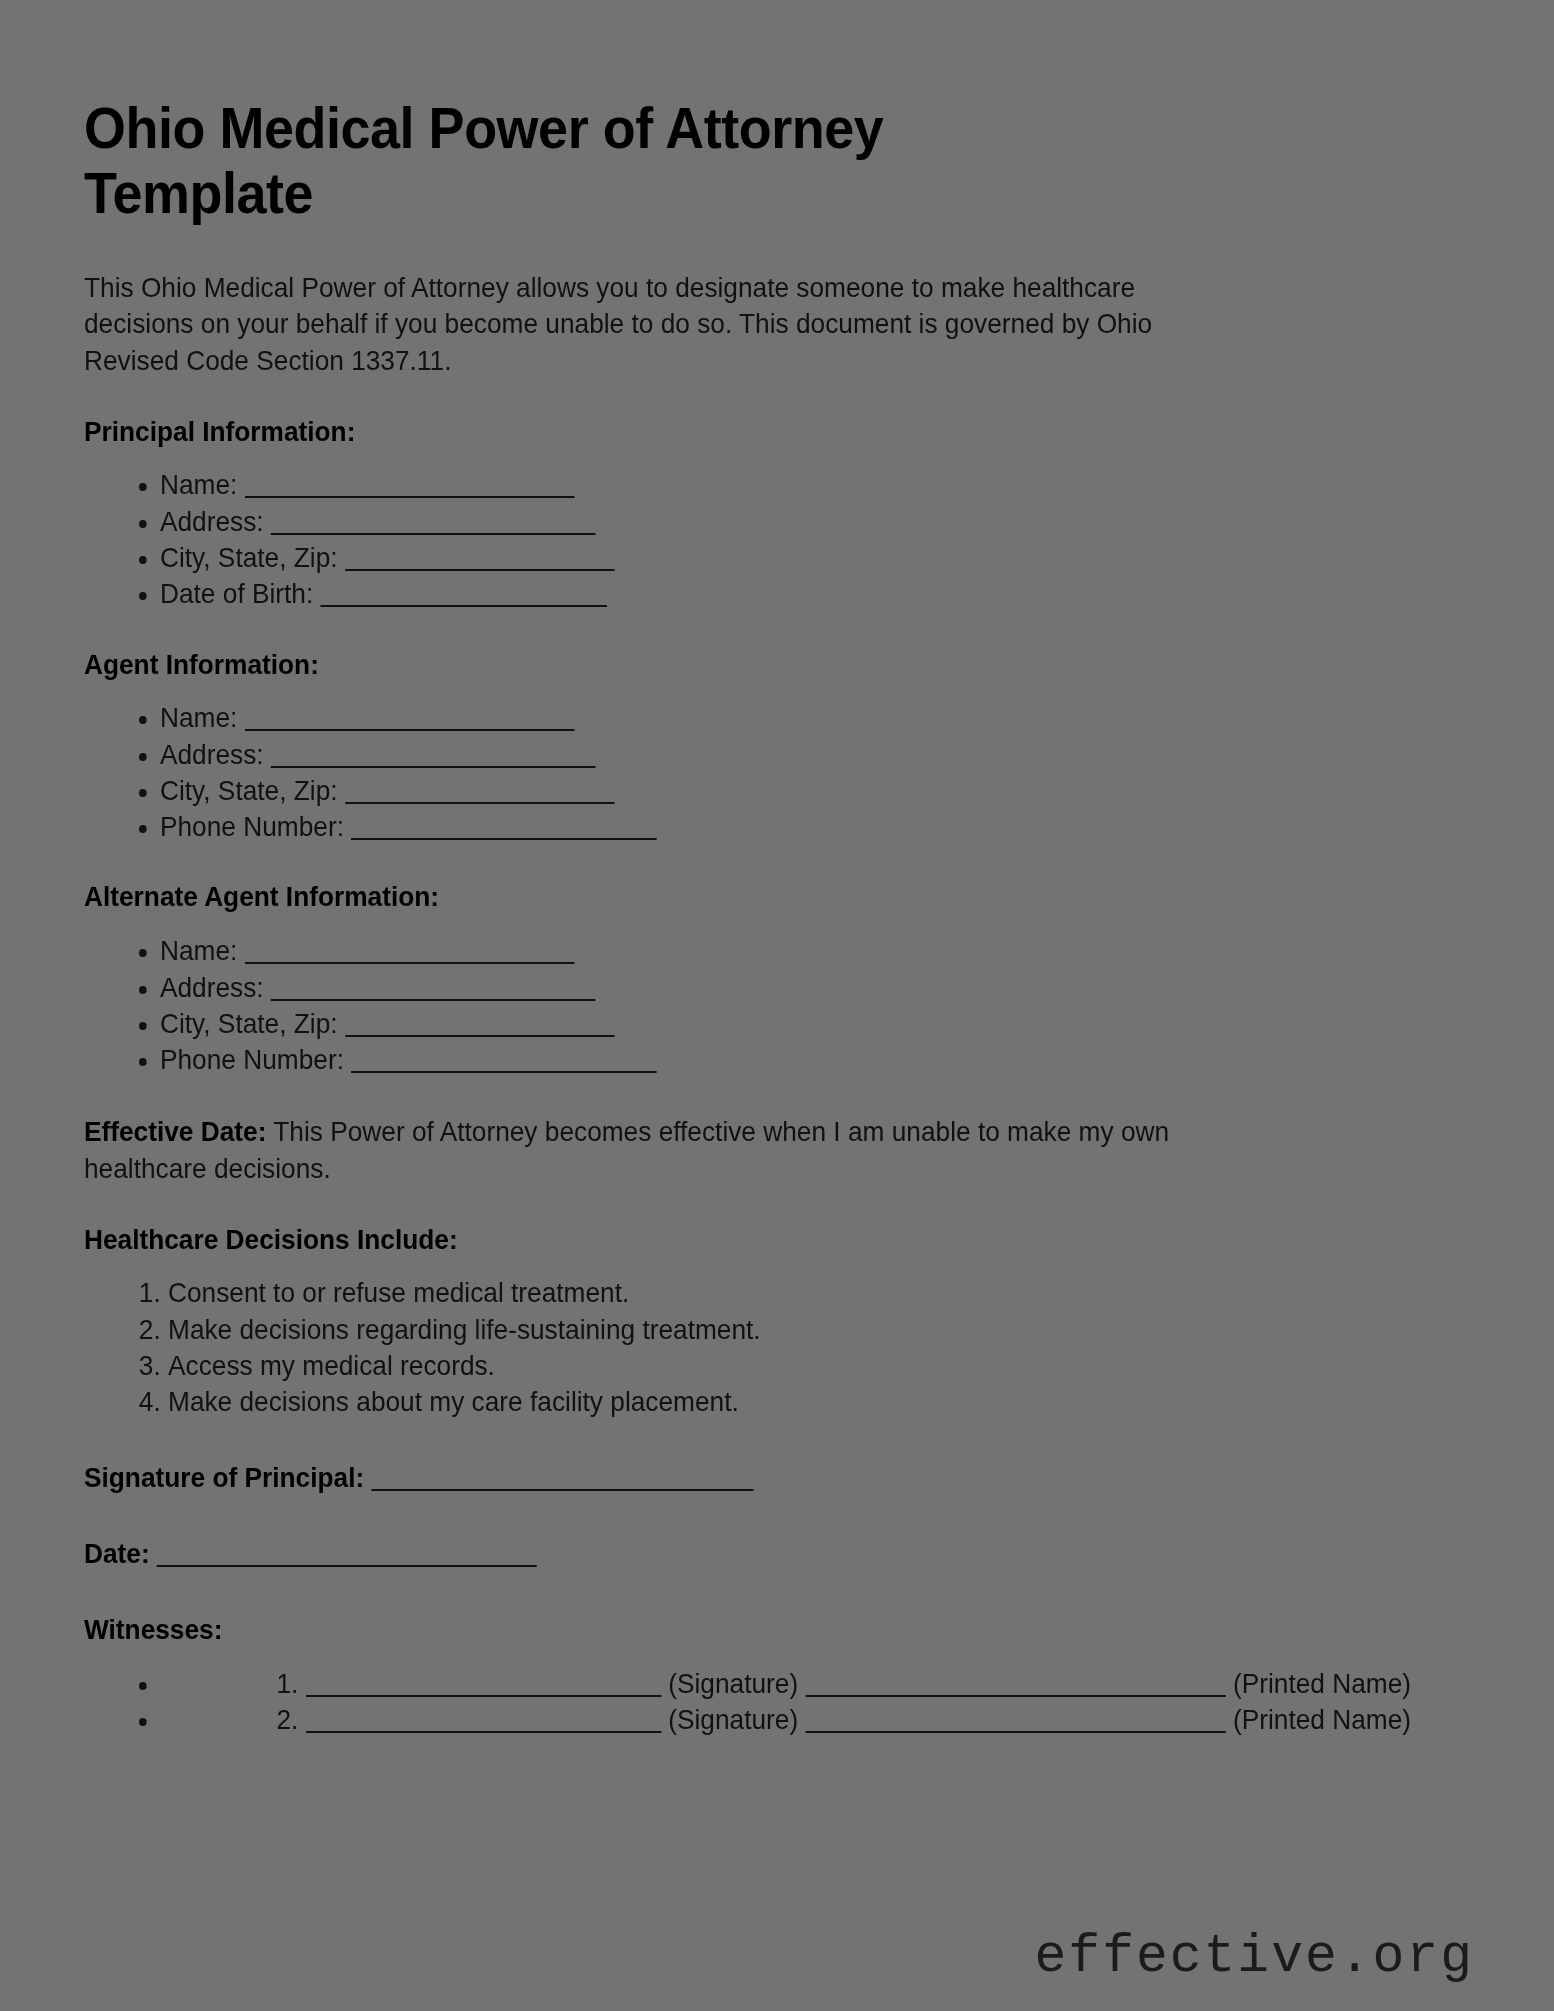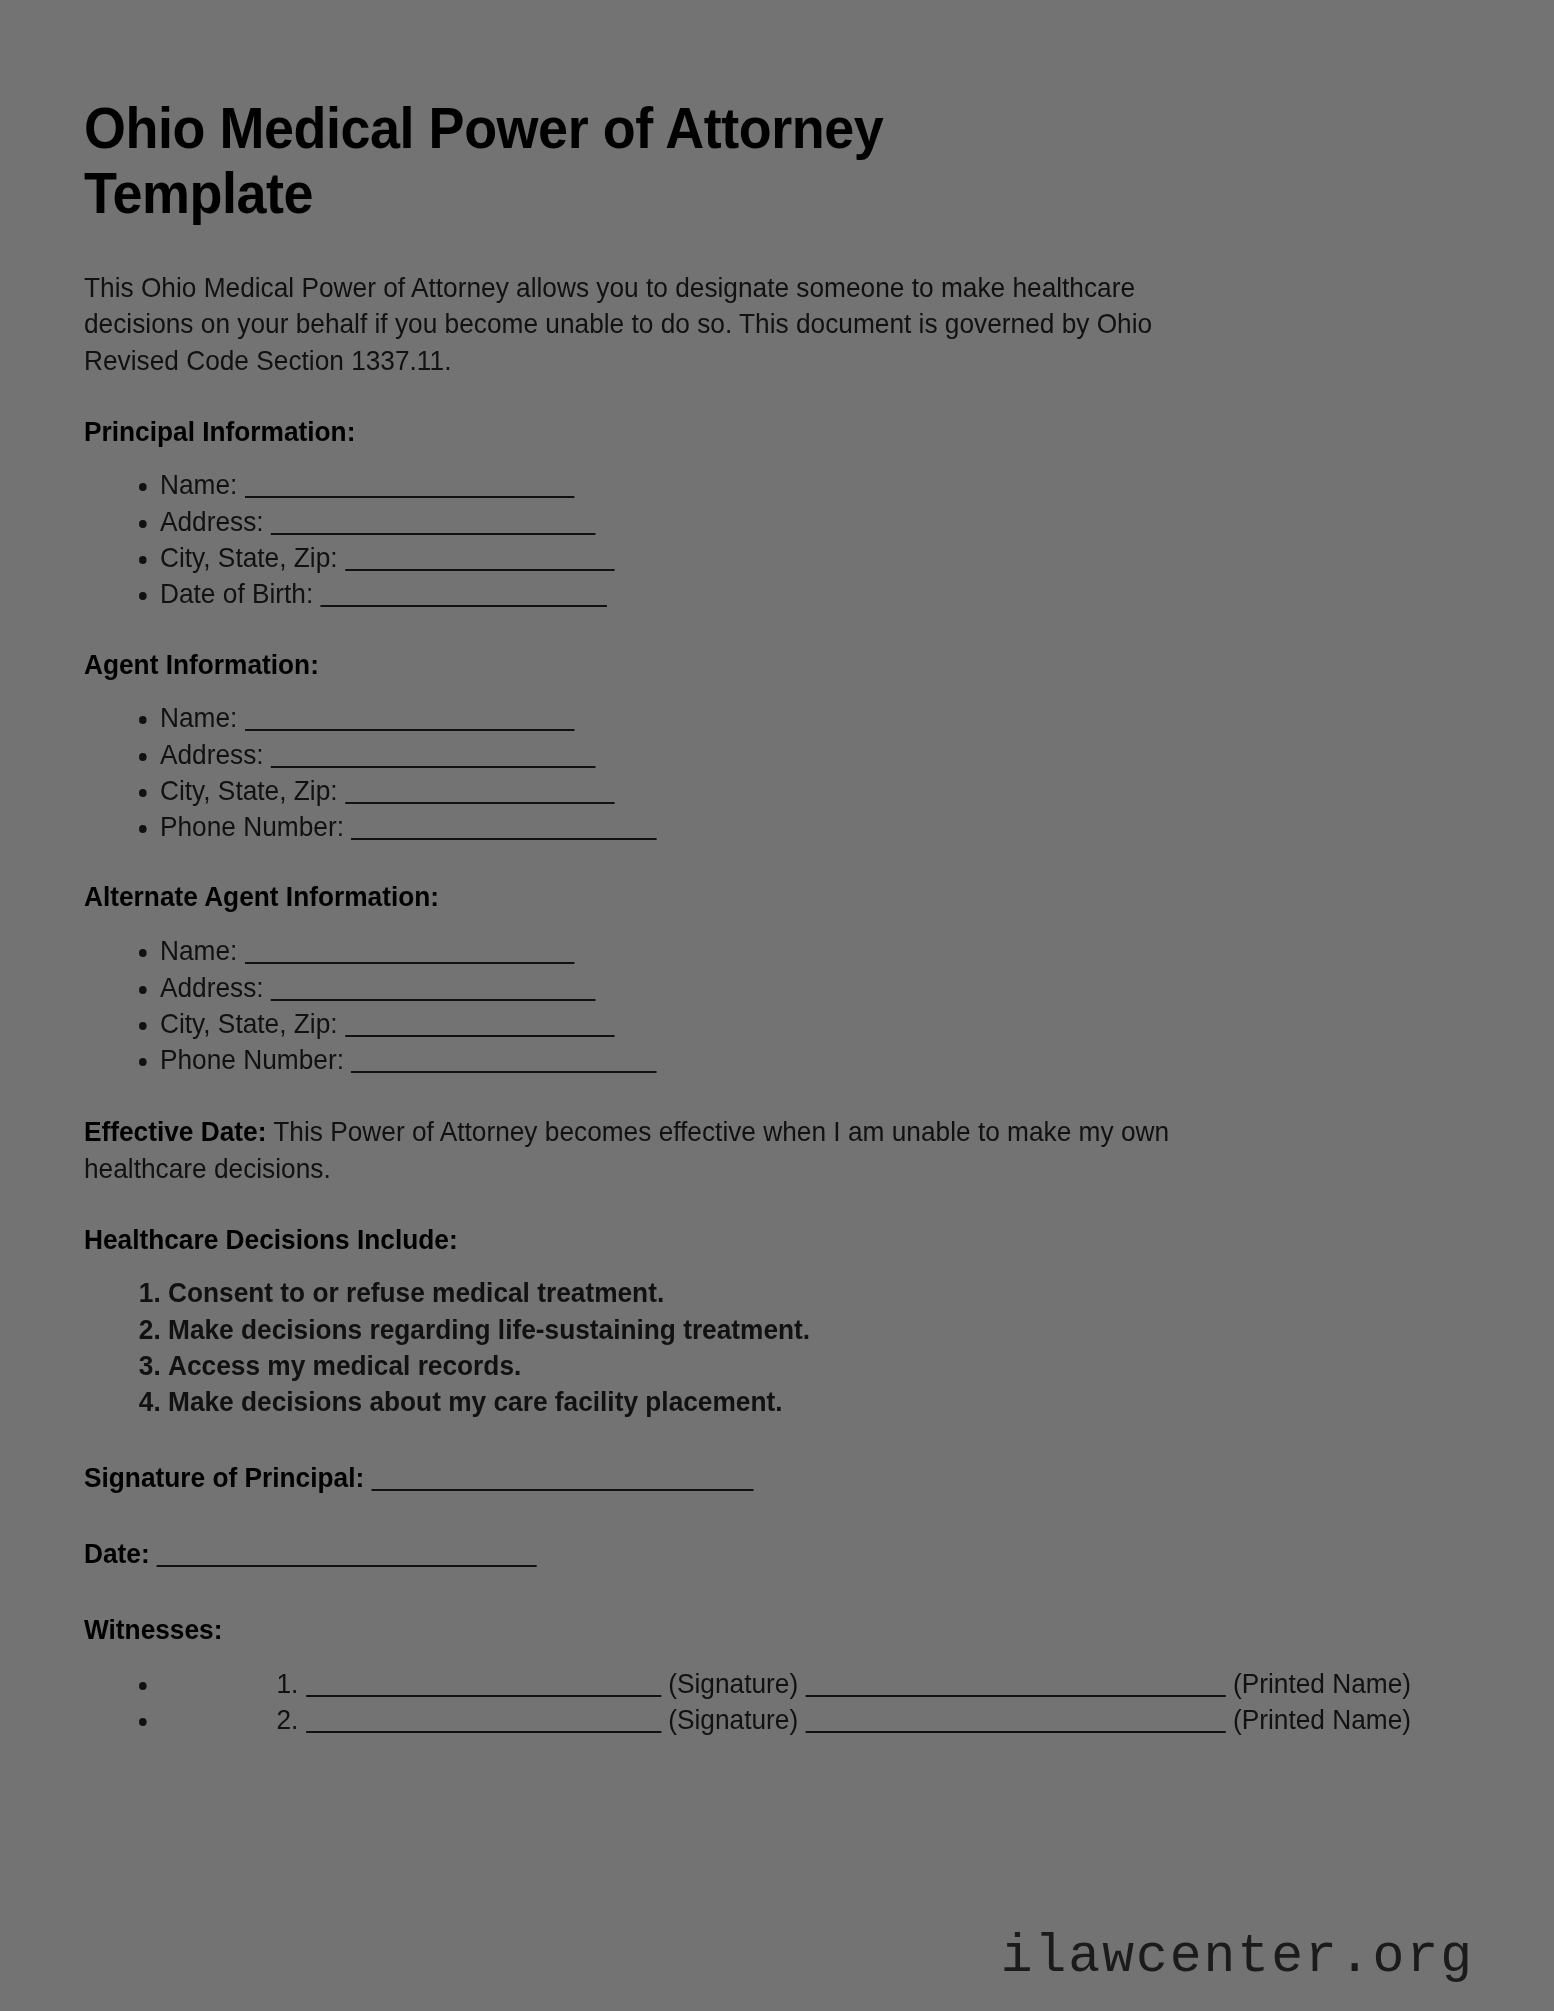--- a/index.html
+++ b/index.html
@@ -70,21 +70,21 @@
   
   ul.fields, ol.steps, ul.witness-list {
     margin: 18px 0 0 0;
     padding: 0 0 0 76px;
     font-size: 27.5px;
     line-height: 1.32;
     color: #111111;
   }
   ul.fields { list-style: disc; }
   ul.witness-list { list-style: disc; }
-  ol.steps { list-style: decimal; padding-left: 84px; font-weight: bold; }
+  ol.steps { list-style: decimal; padding-left: 84px; }
 
   ul.fields li, ol.steps li, ul.witness-list li {
     margin: 0;
     padding: 0;
     transform: scaleX(0.955);
     transform-origin: left top;
   }
   ul.fields li::marker, ul.witness-list li::marker { font-size: 25px; }
 
   .blank {
@@ -255,14 +255,14 @@
         <span>2.</span>
         <span class="blank b-wsig"></span>
         <span>(Signature)</span>
         <span class="blank b-wname"></span>
         <span>(Printed Name)</span>
       </li>
     </ul>
 
   </div>
 
-  <div class="footer-brand">ilawcenter.org</div>
+  <div class="footer-brand">effective.org</div>
 </div>
 
 </body></html>

